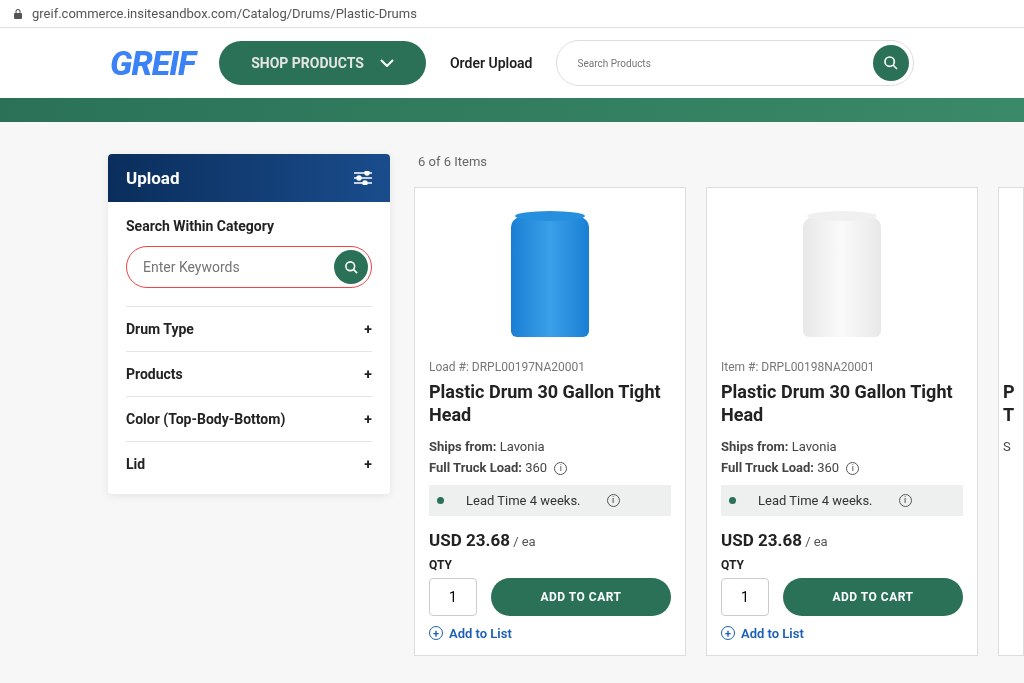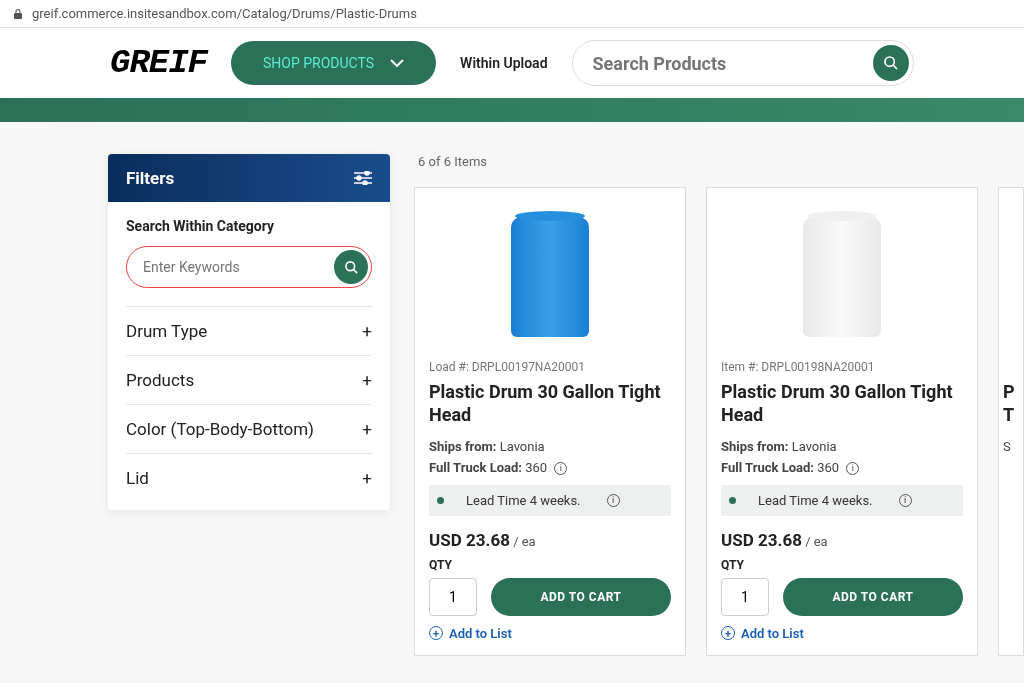--- a/index.html
+++ b/index.html
@@ -2,41 +2,41 @@
 <html><head>
 <meta charset="utf-8">
 <style>
 * { margin: 0; padding: 0; box-sizing: border-box; font-family: -apple-system, BlinkMacSystemFont, 'Segoe UI', Roboto, Arial, sans-serif; }
 body { background: #f7f7f7; width: 1024px; height: 683px; overflow: hidden; }
 
 .browser-bar { background: #fff; border-bottom: 1px solid #e0e0e0; padding: 6px 12px; display: flex; align-items: center; gap: 8px; font-size: 13px; color: #555; }
 .lock-icon { width: 12px; height: 12px; }
 
 .top-header { background: #fff; padding: 12px 110px; display: flex; align-items: center; gap: 24px; }
-.logo { font-size: 34px; font-weight: 800; color: #000000; letter-spacing: -1px; font-style: italic; font-family: Liberation Mono, monospace; }
-.shop-btn { background: #2a7158; color: #5eead4; border-radius: 24px; padding: 14px 32px; display: flex; align-items: center; gap: 16px; font-size: 14px; font-weight: 400; cursor: pointer; }
+.logo { font-size: 34px; font-weight: 800; color: #3b82f6; letter-spacing: -1px; font-style: italic; }
+.shop-btn { background: #2a7158; color: #e5e5e5; border-radius: 24px; padding: 14px 32px; display: flex; align-items: center; gap: 16px; font-size: 14px; font-weight: 700; cursor: pointer; }
 .chevron { width: 14px; height: 8px; }
 .order-upload { font-size: 14px; font-weight: 600; color: #222; cursor: pointer; }
 .search-wrap { flex: 1; display: flex; align-items: center; border: 1px solid #ddd; border-radius: 24px; padding: 4px 4px 4px 20px; }
-.search-wrap input { flex: 1; border: none; outline: none; font-size: 18px; background: transparent; font-weight: bold; }
+.search-wrap input { flex: 1; border: none; outline: none; font-size: 10px; background: transparent; }
 .search-btn-round { background: #2a7158; width: 36px; height: 36px; border-radius: 50%; display: flex; align-items: center; justify-content: center; cursor: pointer; }
 
 .green-band { height: 24px; background: linear-gradient(90deg, #2a7158, #3a8968); }
 
 .content { display: flex; padding: 32px 0 0 108px; gap: 24px; }
 
 .filters-panel { width: 288px; background: #fff; box-shadow: 0 2px 8px rgba(0,0,0,0.08); border-radius: 4px; height: fit-content; }
 .filters-hdr { background: linear-gradient(90deg, #0a2e5c, #1a4c8c); color: #fff; padding: 14px 18px; display: flex; justify-content: space-between; align-items: center; font-size: 17px; font-weight: 700; border-radius: 4px 4px 0 0; }
 .sliders-icon { width: 18px; height: 14px; }
 .filters-body { padding: 16px 18px 8px; }
 .swc-label { font-size: 14px; font-weight: 700; color: #222; margin-bottom: 12px; }
 .swc-input { display: flex; border: 1px solid #ef4444; border-radius: 24px; padding: 3px 3px 3px 16px; align-items: center; margin-bottom: 18px; }
 .swc-input input { flex: 1; border: none; outline: none; font-size: 14px; background: transparent; }
 .filter-row { display: flex; justify-content: space-between; align-items: center; padding: 14px 0; border-top: 1px solid #e5e5e5; cursor: pointer; }
-.filter-row span { font-size: 17px; font-weight: 400; color: #222; }
+.filter-row span { font-size: 14px; font-weight: 700; color: #222; }
 .plus { font-size: 20px; font-weight: 300; color: #555; }
 
 .products-area { flex: 1; }
 .items-count { font-size: 13px; color: #666; margin-bottom: 18px; padding-left: 4px; }
 .sort-edge { position: absolute; right: 0; top: 194px; font-size: 13px; color: #555; }
 
 .cards { display: flex; gap: 20px; }
 .card { width: 272px; border: 1px solid #ddd; background: #fff; padding: 14px; position: relative; }
 .card.partial { width: 26px; border-left: 1px solid #ddd; padding: 14px 4px; overflow: hidden; }
 .prod-img { height: 150px; display: flex; align-items: center; justify-content: center; margin-bottom: 8px; }
@@ -73,41 +73,41 @@
 </div>
 
 <div class="top-header">
   <div class="logo">GREIF</div>
   <div class="shop-btn">
     <span>SHOP PRODUCTS</span>
     <svg class="chevron" viewBox="0 0 14 8" fill="none" stroke="#fff" stroke-width="2">
         <path d="M1 1l6 6 6-6"></path>
       </svg>
   </div>
-  <div class="order-upload">Within Upload</div>
+  <div class="order-upload">Order Upload</div>
   <div class="search-wrap">
     <input placeholder="Search Products" style="">
     <div class="search-btn-round">
       <svg width="16" height="16" viewBox="0 0 24 24" fill="none" stroke="#fff" stroke-width="2.5">
           <circle cx="10" cy="10" r="7"></circle>
           <line x1="21" y1="21" x2="15" y2="15"></line>
         </svg>
     </div>
   </div>
 </div>
 
 <div class="green-band"></div>
 
 <div class="sort-edge">So</div>
 
 <div class="content">
 
   <div class="filters-panel">
     <div class="filters-hdr">
-      <span>Filters</span>
+      <span>Upload</span>
       <svg class="sliders-icon" viewBox="0 0 18 14" fill="none" stroke="#fff" stroke-width="1.5">
           <line x1="0" y1="2" x2="18" y2="2"></line>
           <circle cx="13" cy="2" r="2" fill="#fff"></circle>
           <line x1="0" y1="7" x2="18" y2="7"></line>
           <circle cx="5" cy="7" r="2" fill="#fff"></circle>
           <line x1="0" y1="12" x2="18" y2="12"></line>
           <circle cx="11" cy="12" r="2" fill="#fff"></circle>
         </svg>
     </div>
     <div class="filters-body">

